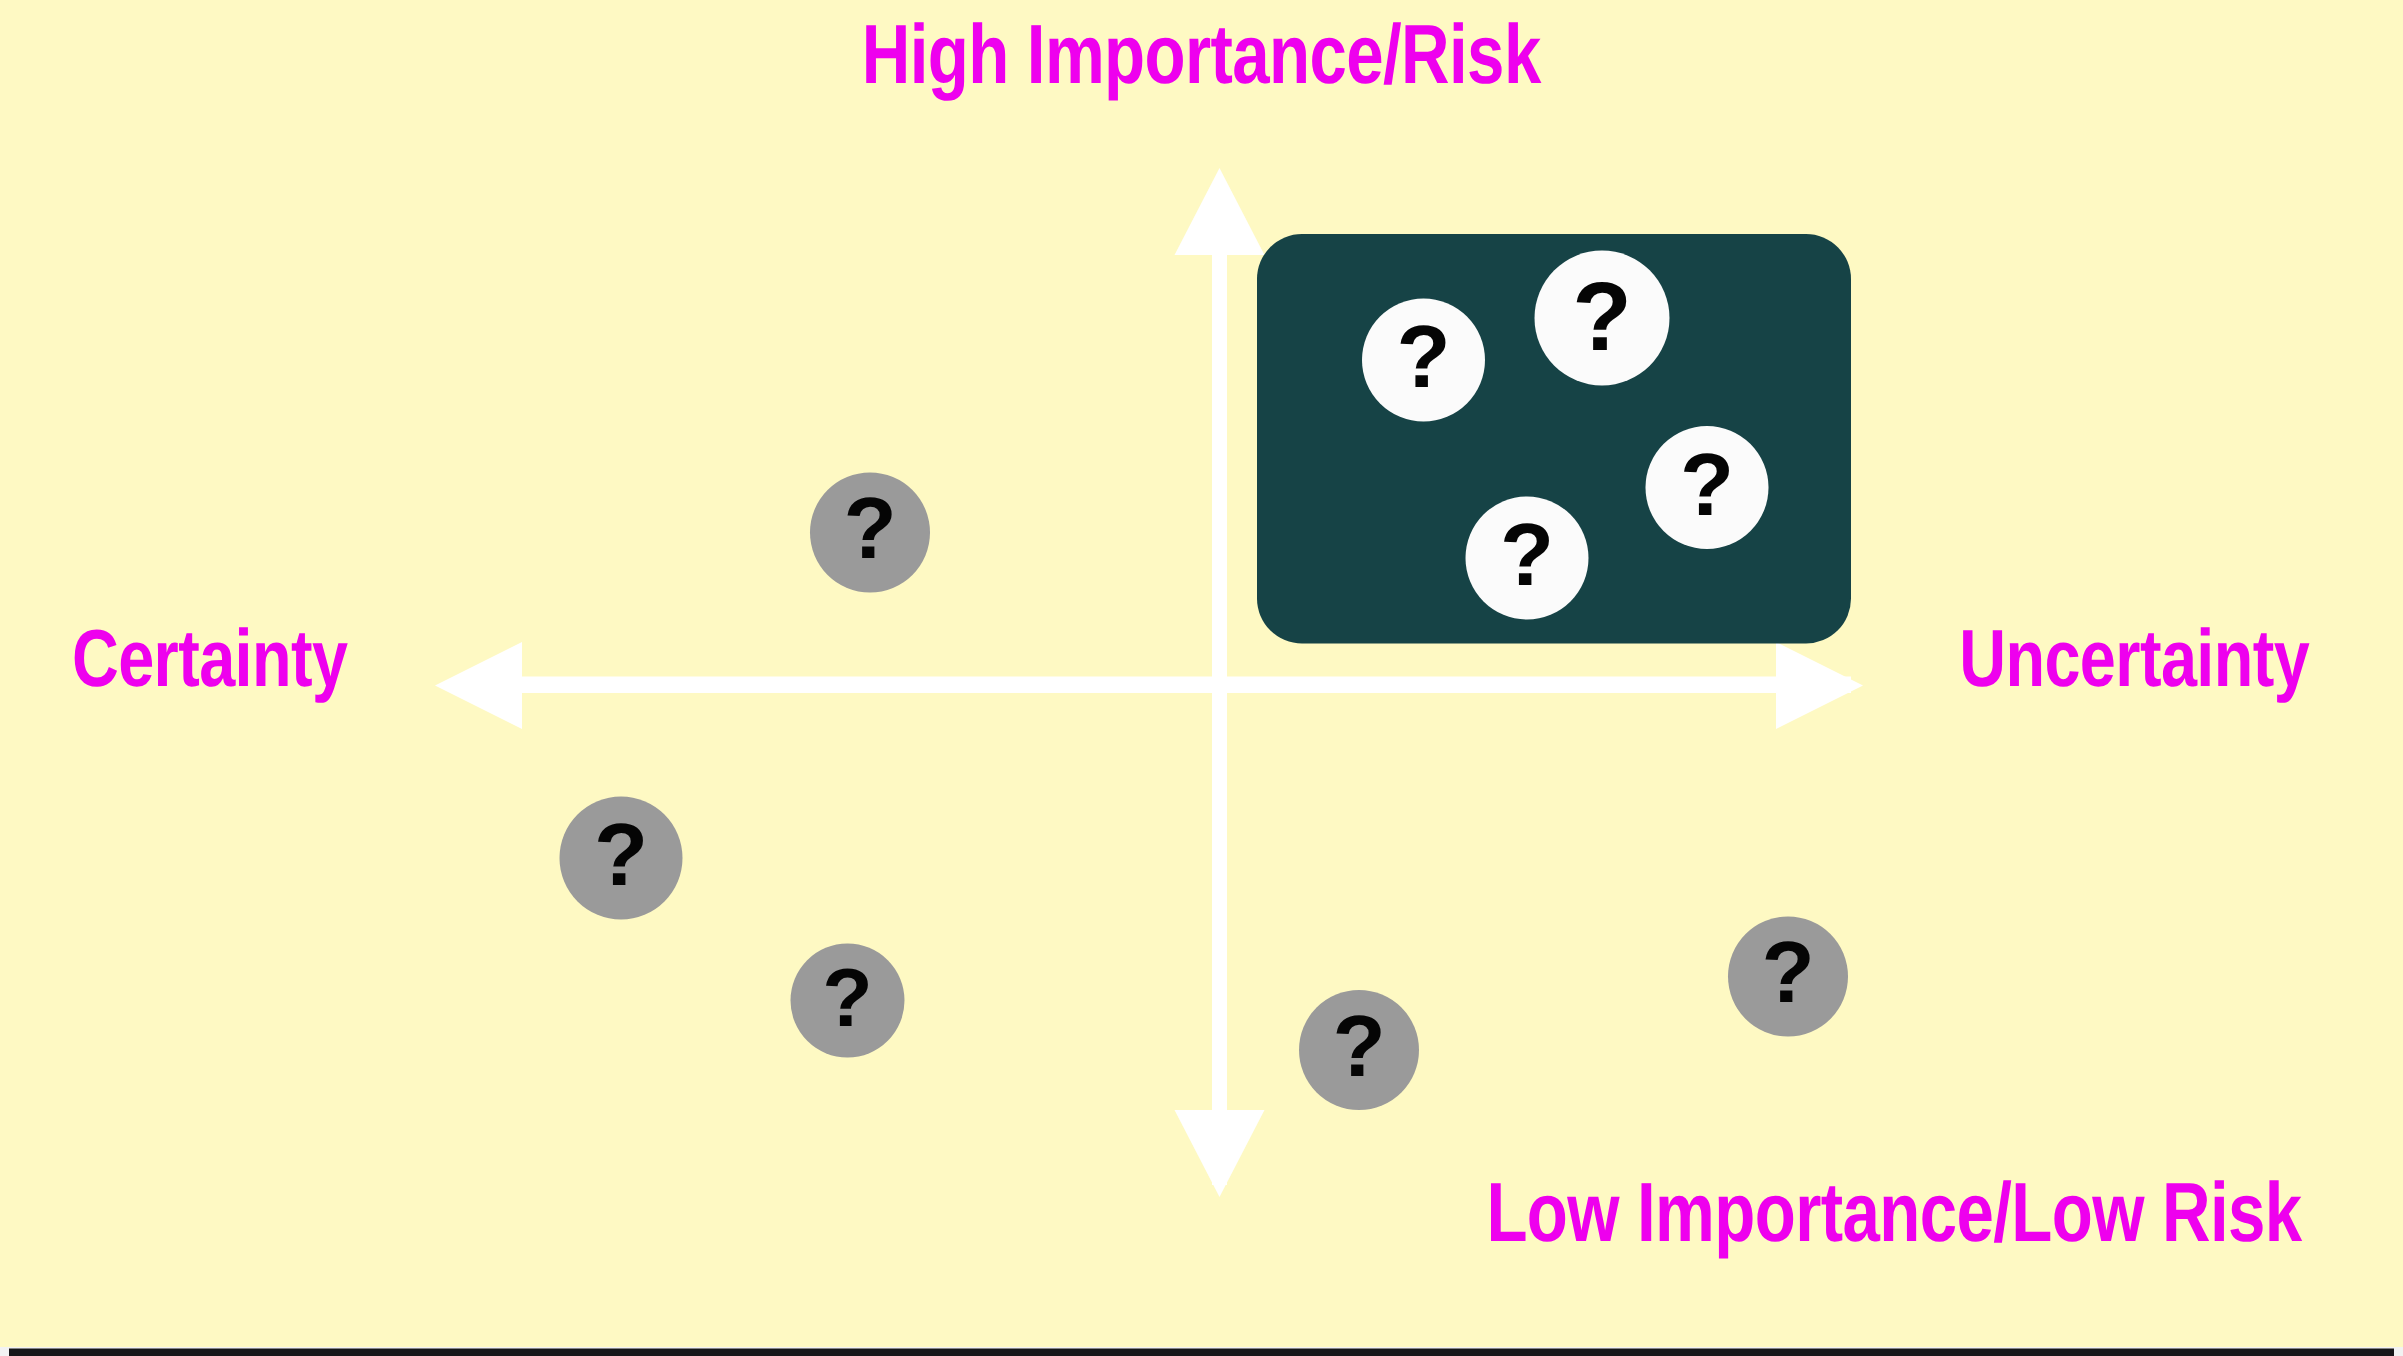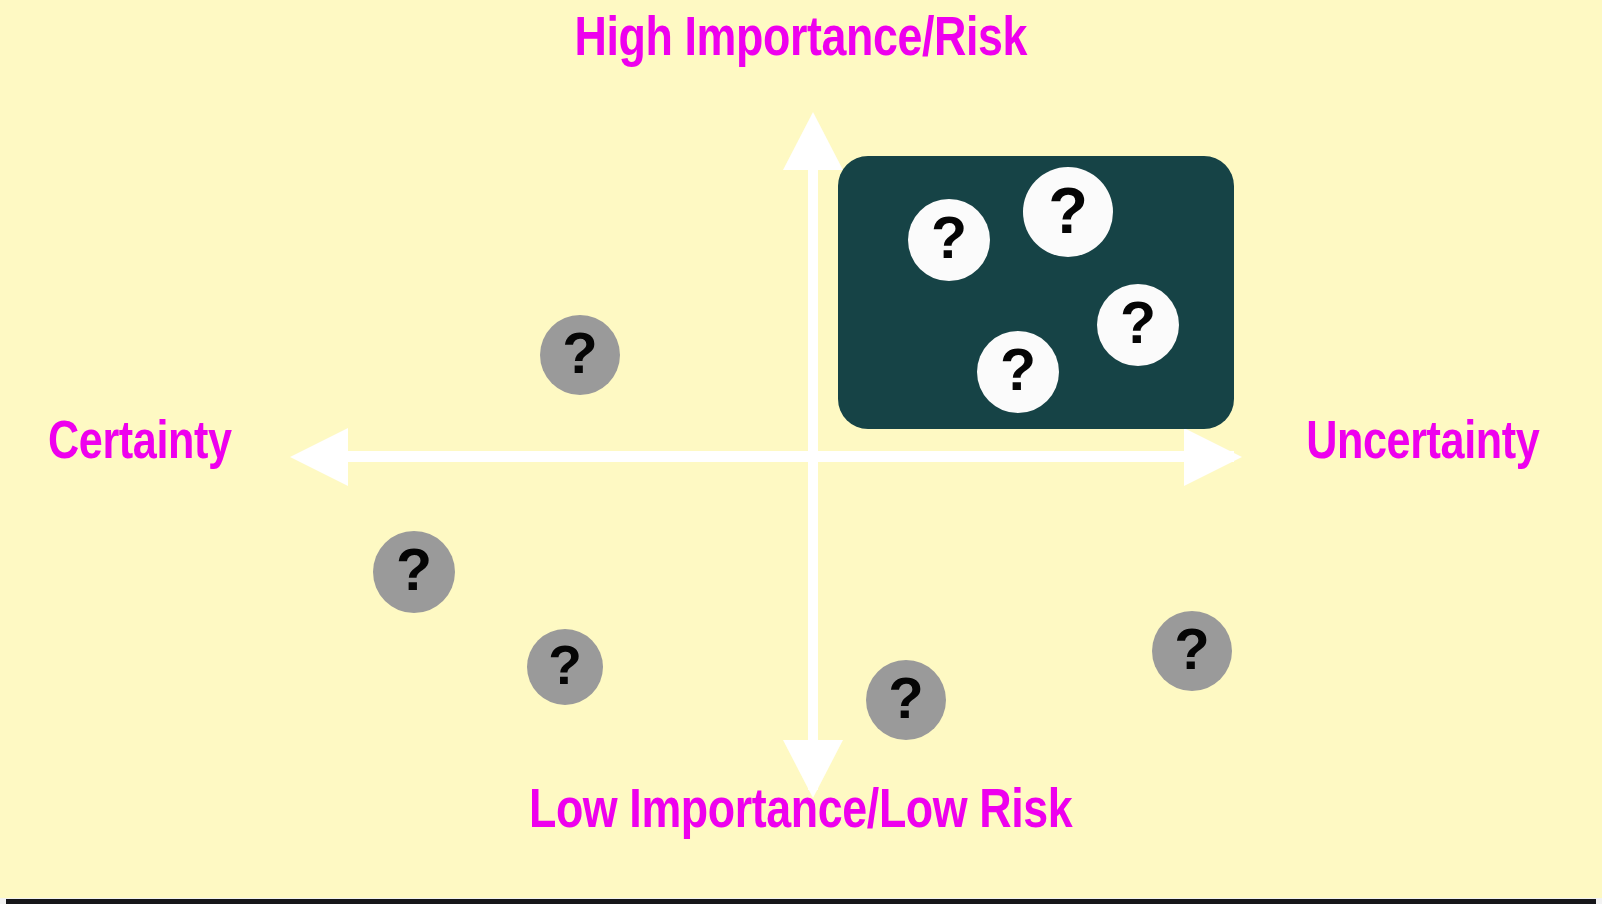--- a/index.html
+++ b/index.html
@@ -33,21 +33,21 @@
     text-align: center;
     font-size: 56px;
     line-height: 1;
   }
   #label-top .txt { display: inline-block; transform: scaleX(0.80); }
 
   #label-bottom {
     top: 780px;
     left: 0;
     width: 1602px;
-    text-align: center;
+    text-align: right;
     font-size: 56px;
     line-height: 1;
   }
   #label-bottom .txt { display: inline-block; transform: scaleX(0.80); }
 
   #label-left {
     left: 10px;
     top: 412px;
     width: 260px;
     text-align: center;

